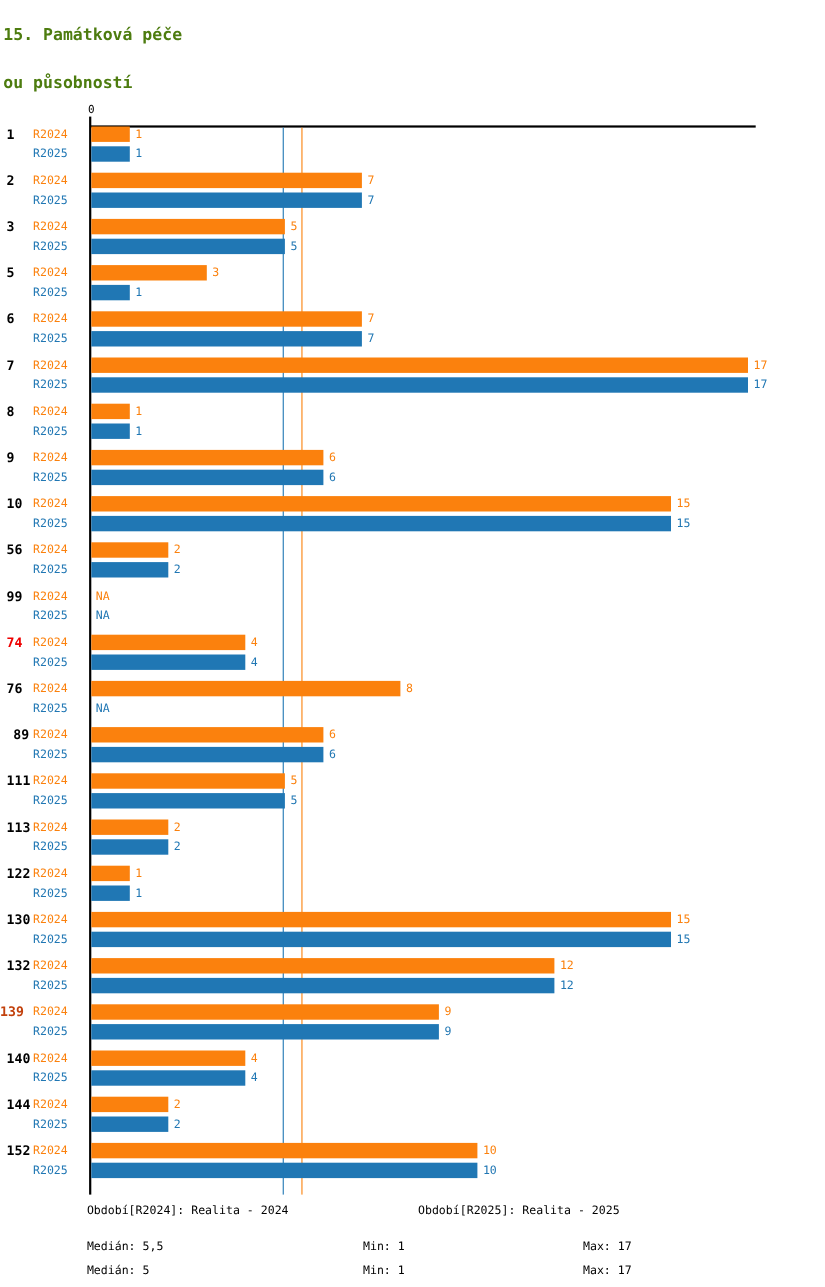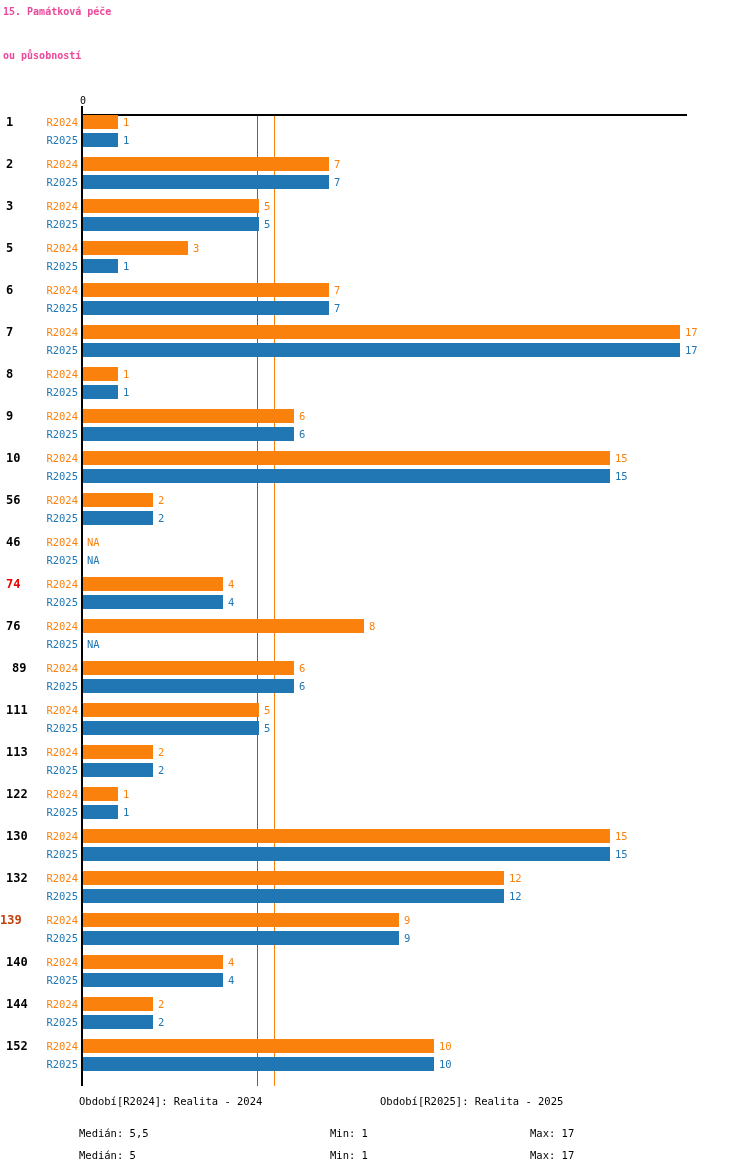--- a/index.html
+++ b/index.html
@@ -2,28 +2,28 @@
 <html><head>
 <meta charset="utf-8">
 <style>
   html,body{margin:0;padding:0;background:#fff;}
   #canvas{
     position:relative;width:750px;height:1170px;background:#ffffff;
     font-family:"DejaVu Sans Mono","Liberation Mono",monospace;
     overflow:hidden;
   }
   .abs{position:absolute;}
-  .title{font-size:10px;font-weight:bold;color:#ec4899;white-space:nowrap;line-height:19px;}
+  .title{font-size:15px;font-weight:bold;color:#4d7c0f;white-space:nowrap;line-height:19px;margin-top:20px;}
   .meta{font-size:10px;font-weight:bold;color:#000;white-space:nowrap;}
   .zero-tick{font-size:10px;color:#000;}
   .axis-v{background:#000;width:2px;}
   .axis-h{background:#000;height:2px;}
   .refline{width:1px;}
   .cat-label{font-size:12px;font-weight:bold;color:#000;line-height:13px;}
-  .ser-label{font-size:10.5px;line-height:11px;text-align:right;white-space:nowrap;}
+  .ser-label{font-size:10.5px;line-height:11px;text-align:left;white-space:nowrap;}
   .bar{height:14px;}
   .val-label{font-size:10.5px;line-height:11px;white-space:nowrap;}
   .foot{font-size:10.5px;line-height:12px;white-space:nowrap;}
 </style>
 </head>
 <body>
 
 <div id="canvas">
 
   <div class="abs title" style="left:3px;top:2px;">15. Památková péče</div>
@@ -121,21 +121,21 @@
       <div class="abs ">
         <div class="abs cat-label" style="left: 6px; top: 494px; width: 34px; color: rgb(0, 0, 0);">56</div>
         <div class="abs ser-label" style="left: 30px; top: 495px; width: 48px; color: rgb(251, 129, 13);">R2024</div>
         <div class="abs bar" style="left: 83px; top: 493px; width: 70px; background: rgb(251, 129, 13);"></div>
         <div class="abs val-label" style="left: 158px; top: 495px; color: rgb(251, 129, 13);">2</div>
         <div class="abs ser-label" style="left: 30px; top: 513px; width: 48px; color: rgb(32, 119, 180);">R2025</div>
         <div class="abs bar" style="left: 83px; top: 511px; width: 70px; background: rgb(32, 119, 180);"></div>
         <div class="abs val-label" style="left: 158px; top: 513px; color: rgb(32, 119, 180);">2</div>
       </div>
       <div class="abs ">
-        <div class="abs cat-label" style="left: 6px; top: 536px; width: 34px; color: rgb(0, 0, 0);">46</div>
+        <div class="abs cat-label" style="left: 6px; top: 536px; width: 34px; color: rgb(0, 0, 0);">99</div>
         <div class="abs ser-label" style="left: 30px; top: 537px; width: 48px; color: rgb(251, 129, 13);">R2024</div>
         <div class="abs val-label" style="left: 87px; top: 537px; color: rgb(251, 129, 13);">NA</div>
         <div class="abs ser-label" style="left: 30px; top: 555px; width: 48px; color: rgb(32, 119, 180);">R2025</div>
         <div class="abs val-label" style="left: 87px; top: 555px; color: rgb(32, 119, 180);">NA</div>
       </div>
       <div class="abs ">
         <div class="abs cat-label" style="left: 6px; top: 578px; width: 34px; color: rgb(238, 0, 0);">74</div>
         <div class="abs ser-label" style="left: 30px; top: 579px; width: 48px; color: rgb(251, 129, 13);">R2024</div>
         <div class="abs bar" style="left: 83px; top: 577px; width: 140px; background: rgb(251, 129, 13);"></div>
         <div class="abs val-label" style="left: 228px; top: 579px; color: rgb(251, 129, 13);">4</div>

